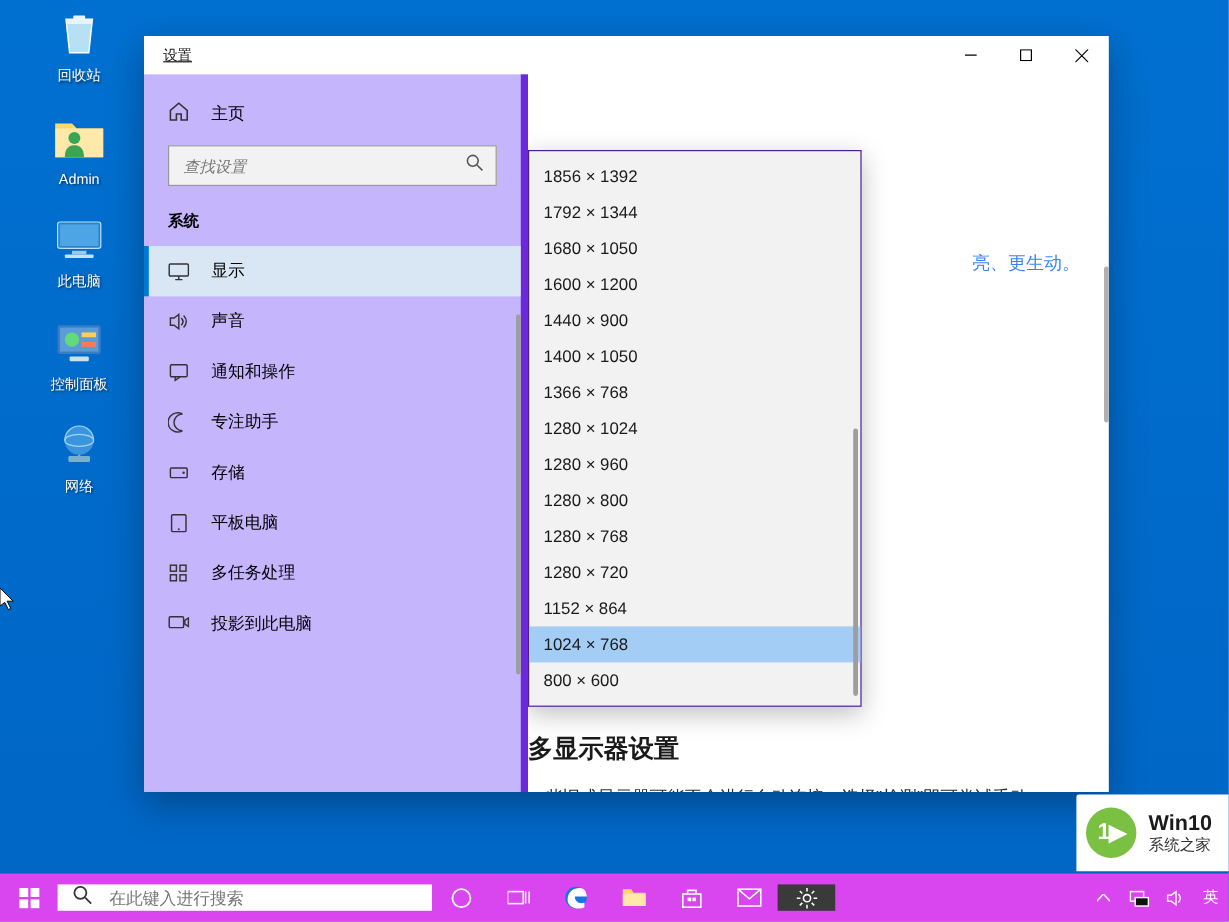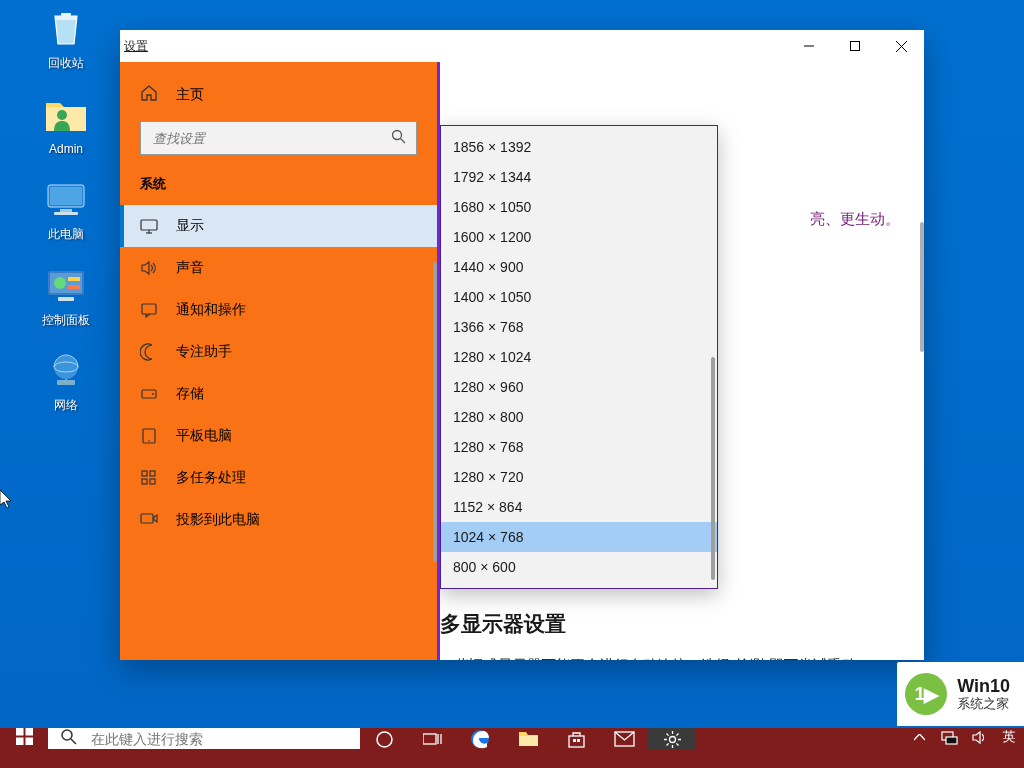--- a/index.html
+++ b/index.html
@@ -8,52 +8,52 @@
 
   
   .desktop { position: absolute; left: 0; top: 0; width: 120px; padding-top: 6px; padding-left: 12px; }
   .dicon { width: 78px; margin: 0 auto 20px; display: flex; flex-direction: column; align-items: center; cursor: pointer; }
   .dicon .ico { width: 46px; height: 46px; display: flex; align-items: center; justify-content: center; }
   .dicon .lbl { color: #fff; font-size: 12px; text-align: center; margin-top: 4px; text-shadow: 1px 1px 2px rgba(0,0,0,0.6); line-height: 1.3; }
 
   
   .win { position: absolute; left: 120px; top: 30px; width: 804px; height: 630px; background: #fff; box-shadow: 0 10px 30px rgba(0,0,0,0.3); display: flex; flex-direction: column; }
   .titlebar { height: 32px; display: flex; align-items: center; justify-content: space-between; }
-  .titlebar .ttl { font-size: 12px; padding-left: 4px; color: #1a1a1a; text-decoration: underline; }
+  .titlebar .ttl { font-size: 12px; padding-left: 16px; color: #1a1a1a; text-decoration: underline; }
   .titlebar .ctrls { display: flex; }
   .titlebar .cbtn { width: 46px; height: 32px; display: flex; align-items: center; justify-content: center; cursor: pointer; font-size: 13px; }
   .body { flex: 1; display: flex; min-height: 0; }
 
-  .sidebar { width: 320px; background: #f97316; border-right: 3px solid #6d28d9; padding: 12px 0 0 0; overflow: hidden; position: relative; }
+  .sidebar { width: 320px; background: #c4b5fd; border-right: 6px solid #6d28d9; padding: 12px 0 0 0; overflow: hidden; position: relative; }
   .home-row { display: flex; align-items: center; gap: 18px; padding: 10px 20px 16px 20px; cursor: pointer; font-size: 14px; }
   .search { margin: 0 20px 20px 20px; height: 34px; border: 1px solid #999; background: #fff0; display: flex; align-items: center; padding: 0 10px; background: #f2f2f2; }
   .search input { flex: 1; border: none; outline: none; background: transparent; font-size: 13px; font-style: italic; }
   .search .sic { color: #555; }
   .group-hdr { font-size: 13px; font-weight: 600; padding: 0 20px 12px 20px; }
   .nav-item { display: flex; align-items: center; gap: 18px; padding: 12px 20px 12px 20px; font-size: 14px; cursor: pointer; position: relative; }
   .nav-item.sel { background: #d9e7f5; }
   .nav-item.sel::before { content: ""; position: absolute; left: 0; top: 0; bottom: 0; width: 4px; background: #0078d4; }
   .nav-item .nic { width: 18px; height: 18px; display: flex; align-items: center; justify-content: center; color: #333; flex-shrink: 0; }
   .sb-scroll { position: absolute; right: 0; top: 200px; width: 4px; height: 300px; background: #9e9e9e; border-radius: 2px; }
 
   .content { flex: 1; position: relative; overflow: hidden; }
-  .hint-frag { position: absolute; right: 24px; top: 148px; font-size: 15px; color: #701a75; }
+  .hint-frag { position: absolute; right: 24px; top: 148px; font-size: 15px; color: #3b82f6; }
   .content-scroll { position: absolute; right: 0; top: 160px; width: 4px; height: 130px; background: #b0b0b0; border-radius: 2px; }
 
   .dropdown { position: absolute; left: 0px; top: 63px; width: 278px; background: #f2f2f2; border: 1px solid #4c1d95; box-shadow: 0 6px 20px rgba(0,0,0,0.25); padding: 6px 0; }
   .dd-item { padding: 7px 12px; font-size: 14px; cursor: pointer; color: #1a1a1a; }
   .dd-item.hl { background: #a3cdf5; }
   .dd-scroll { position: absolute; right: 2px; top: 8px; bottom: 8px; width: 4px; background: transparent; }
   .dd-scroll .thumb { position: absolute; right: 0; top: 50%; width: 4px; height: 50%; background: #9e9e9e; border-radius: 2px; }
 
   .sec-h { position: absolute; left: 0px; top: 548px; font-size: 21px; font-weight: 600; color: #1a1a1a; }
   .sec-p { position: absolute; left: 0px; top: 592px; width: 430px; font-size: 14.5px; color: #2b2b2b; line-height: 1.55; }
 
   
-  .taskbar { position: absolute; left: 0; bottom: 0; right: 0; height: 40px; background: #7f1d1d; display: flex; align-items: flex-start; color: #fff; }
+  .taskbar { position: absolute; left: 0; bottom: 0; right: 0; height: 40px; background: #d946ef; display: flex; align-items: center; color: #fff; }
   .tb-start { width: 48px; display: flex; align-items: center; justify-content: center; cursor: pointer; }
   .tb-search { width: 312px; background: #fff; display: flex; align-items: center; padding: 0 12px; gap: 12px; cursor: text; }
   .tb-search input { border: none; outline: none; font-size: 14px; flex: 1; color: #555; background: transparent; }
   .tb-icons { display: flex; }
   .tb-btn { width: 48px; display: flex; align-items: center; justify-content: center; cursor: pointer; color: #fff; }
   .tb-btn.active { background: #3a3a3a; }
   .tb-spacer { flex: 1; }
   .tray { display: flex; align-items: center; }
   .tray .tb-btn { width: 30px; }
 

